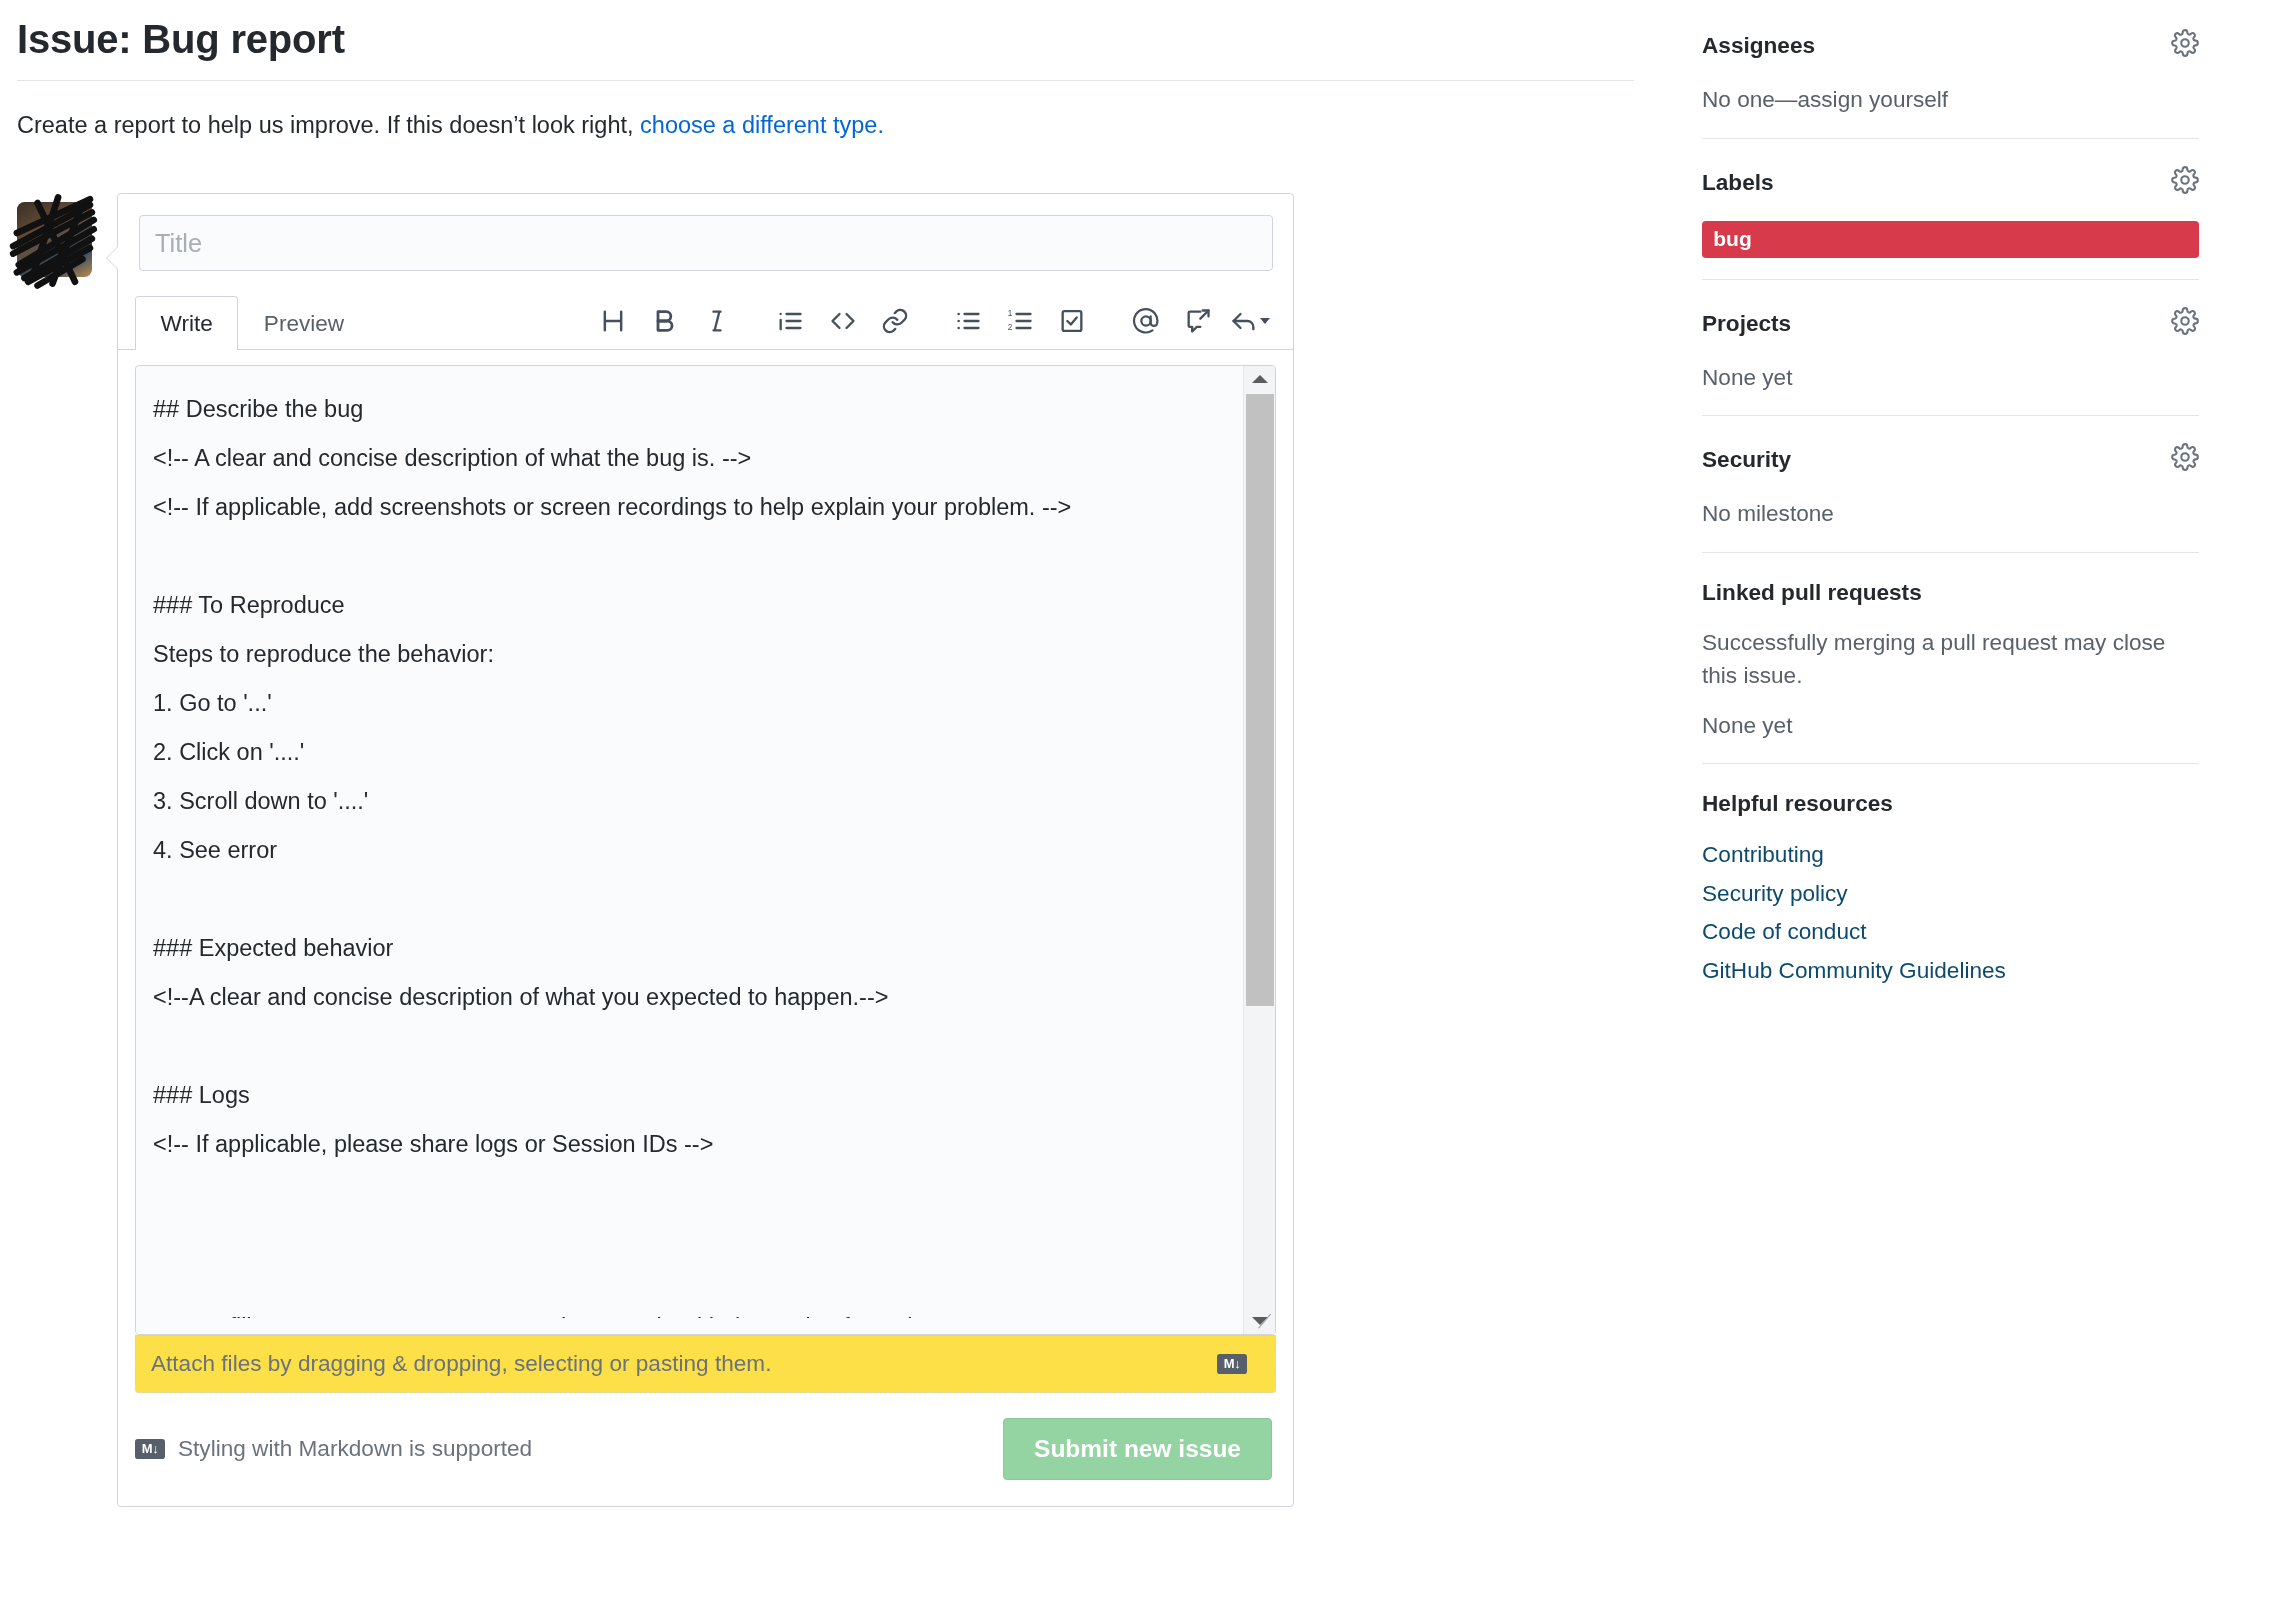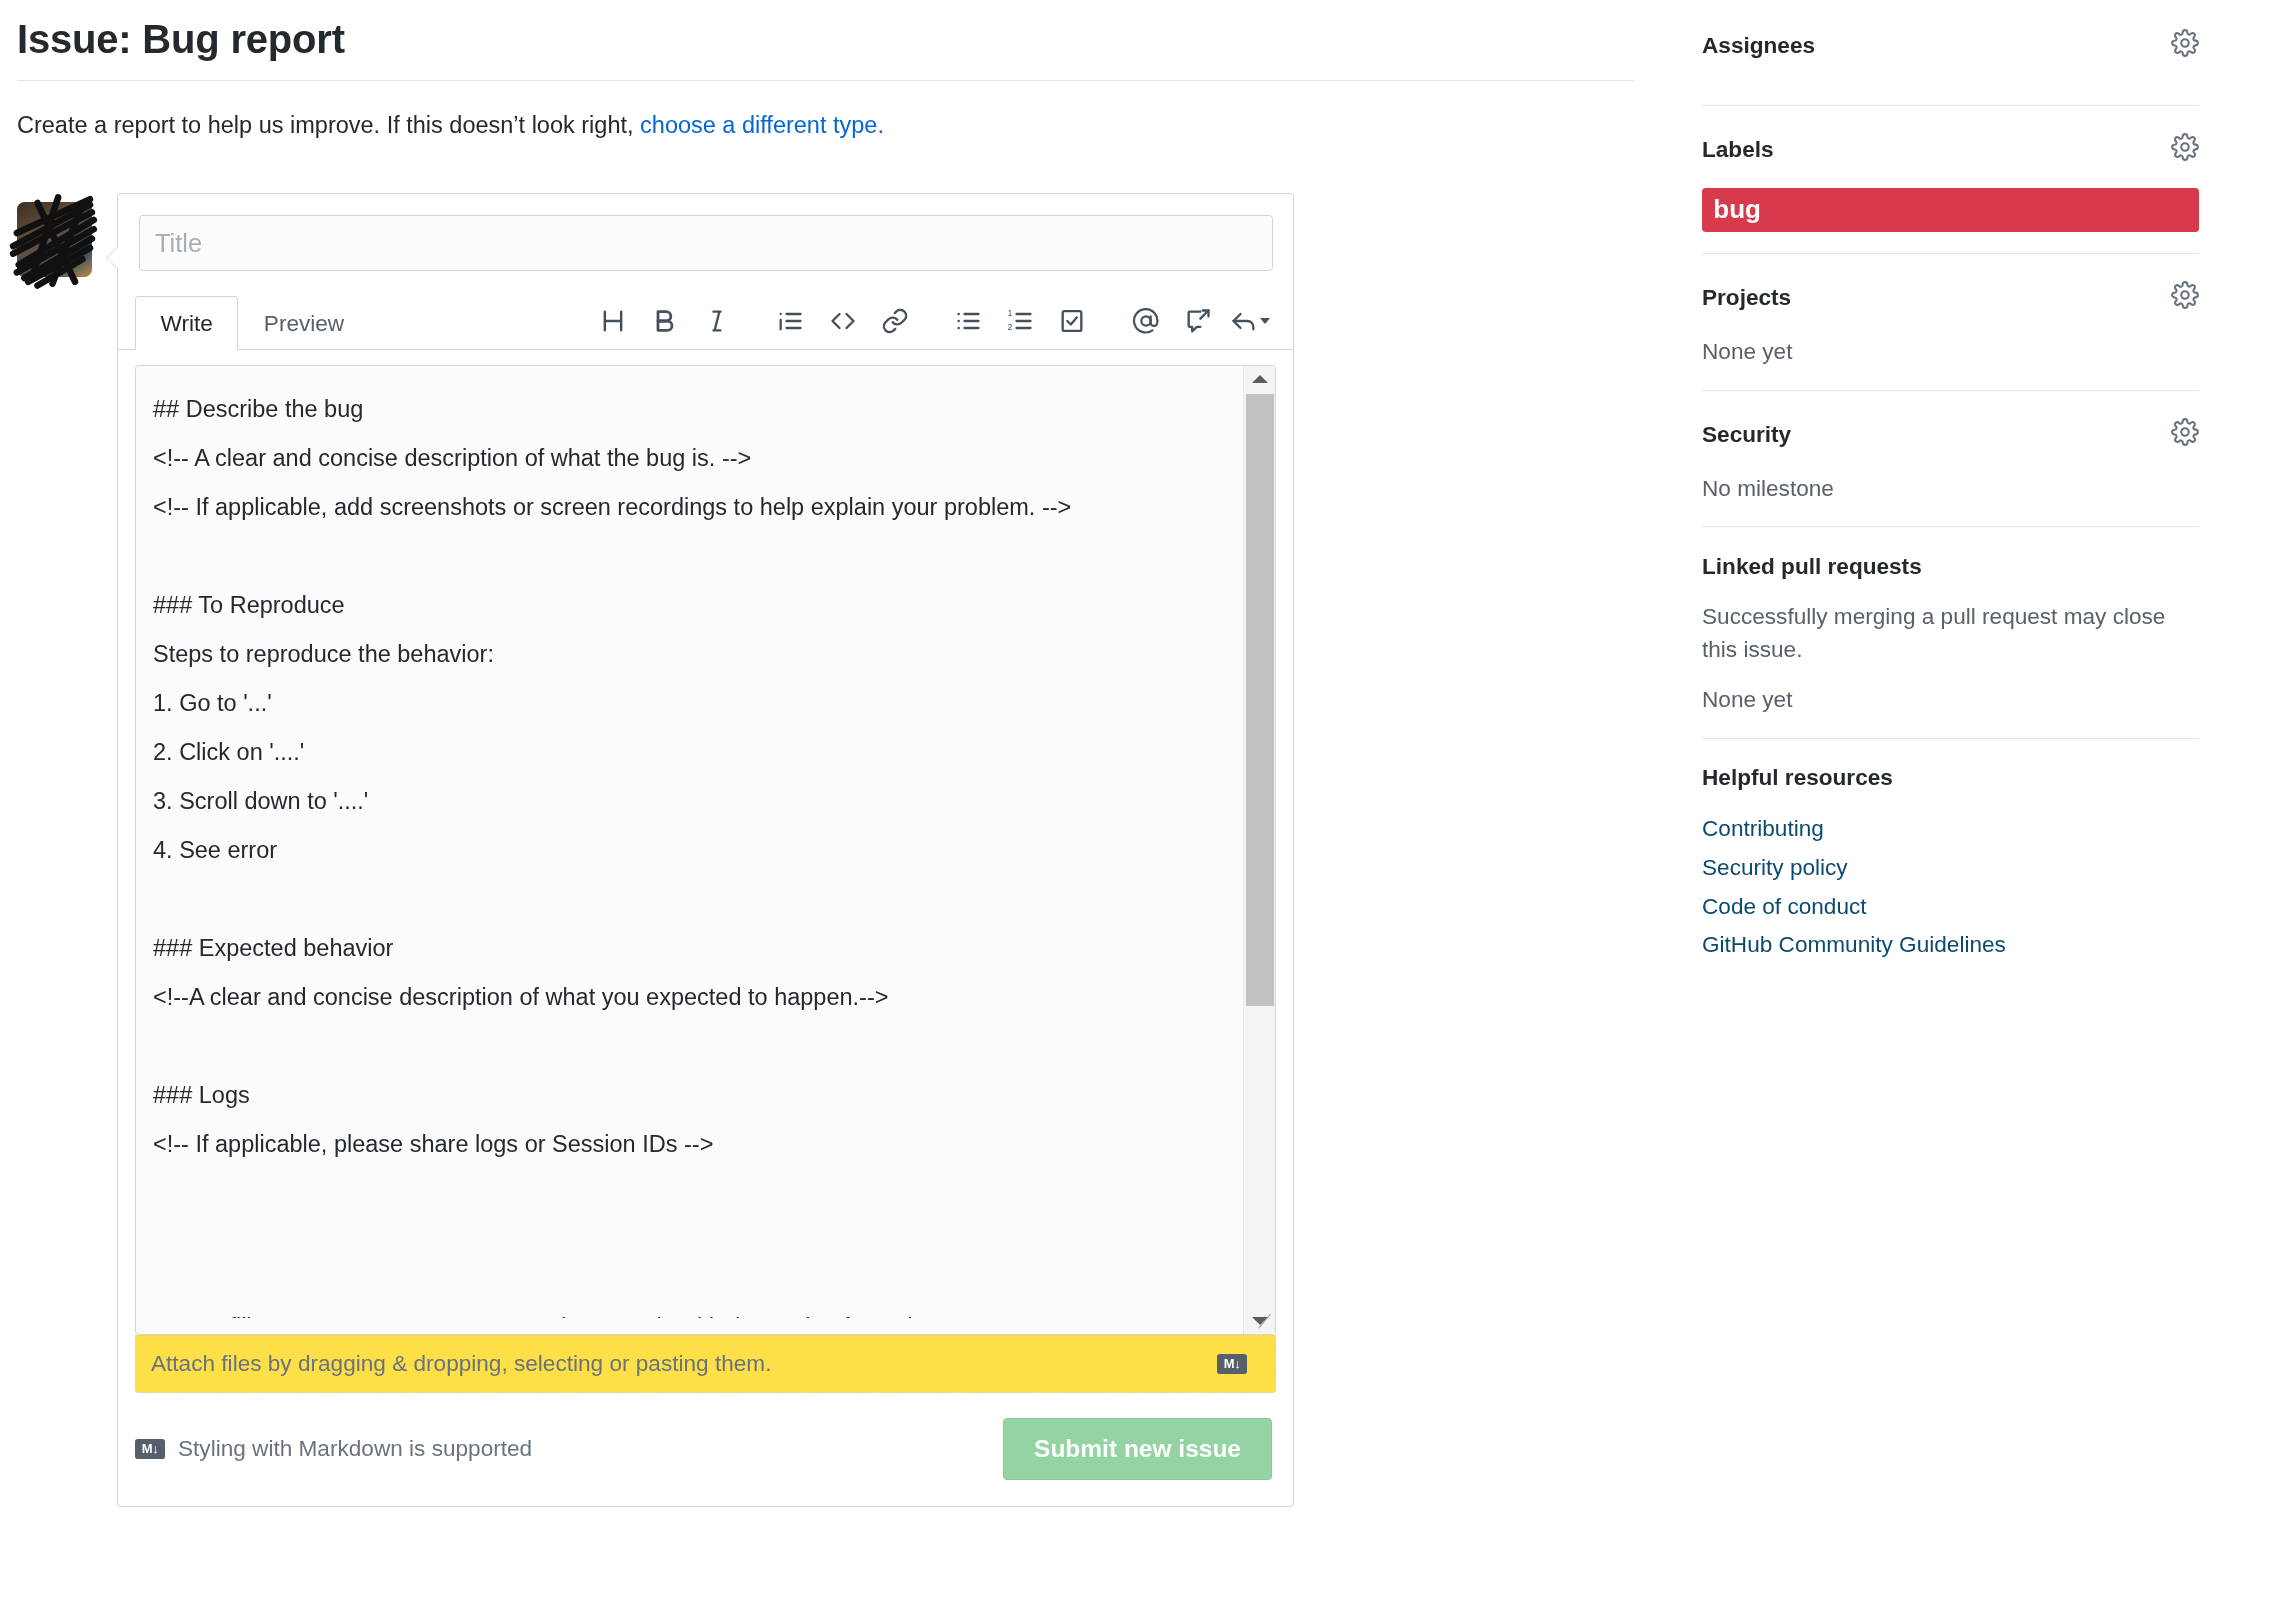--- a/index.html
+++ b/index.html
@@ -314,21 +314,21 @@
     color: #586069;
     line-height: 1.45;
   }
   .sb-rule { height: 0.9px; background: #e1e4e8; }
   .gear { color: #6a737d; cursor: pointer; display: block; }
   .label-chip {
     display: block;
     width: 100%;
     background: #d73a4a;
     color: #fff;
-    font-size: 26px;
+    font-size: 21px;
     font-weight: bold;
     padding: 6.6px 11.3px;
     border-radius: 3.8px;
     margin-top: 3.8px;
   }
   .sb-link {
     display: block;
     color: #0c4a6e;
     text-decoration: none;
     font-size: 22.6px;
@@ -509,20 +509,21 @@
     <div class="sb-section" style="padding-top:0;">
       <div class="sb-head">
         <span class="sb-title">Assignees</span>
         <span class="gear">
           <svg width="28" height="28" viewBox="0 0 24 24" fill="none" stroke="currentColor" stroke-width="1.8">
             <circle cx="12" cy="12" r="3.2"></circle>
             <path d="M19.4 15a1.6 1.6 0 0 0 .3 1.8l.1.1a2 2 0 1 1-2.8 2.8l-.1-.1a1.6 1.6 0 0 0-1.8-.3 1.6 1.6 0 0 0-1 1.5V21a2 2 0 1 1-4 0v-.1A1.6 1.6 0 0 0 9 19.4a1.6 1.6 0 0 0-1.8.3l-.1.1a2 2 0 1 1-2.8-2.8l.1-.1a1.6 1.6 0 0 0 .3-1.8 1.6 1.6 0 0 0-1.5-1H3a2 2 0 1 1 0-4h.1A1.6 1.6 0 0 0 4.6 9a1.6 1.6 0 0 0-.3-1.8l-.1-.1a2 2 0 1 1 2.8-2.8l.1.1a1.6 1.6 0 0 0 1.8.3H9a1.6 1.6 0 0 0 1-1.5V3a2 2 0 1 1 4 0v.1a1.6 1.6 0 0 0 1 1.5 1.6 1.6 0 0 0 1.8-.3l.1-.1a2 2 0 1 1 2.8 2.8l-.1.1a1.6 1.6 0 0 0-.3 1.8V9a1.6 1.6 0 0 0 1.5 1H21a2 2 0 1 1 0 4h-.1a1.6 1.6 0 0 0-1.5 1z"></path>
           </svg>
         </span>
       </div>
+      <div class="sb-body">No one—assign yourself</div>
     </div>
 
     <div class="sb-rule"></div>
 
     <div class="sb-section">
       <div class="sb-head">
         <span class="sb-title">Labels</span>
         <span class="gear">
           <svg width="28" height="28" viewBox="0 0 24 24" fill="none" stroke="currentColor" stroke-width="1.8">
             <circle cx="12" cy="12" r="3.2"></circle>

